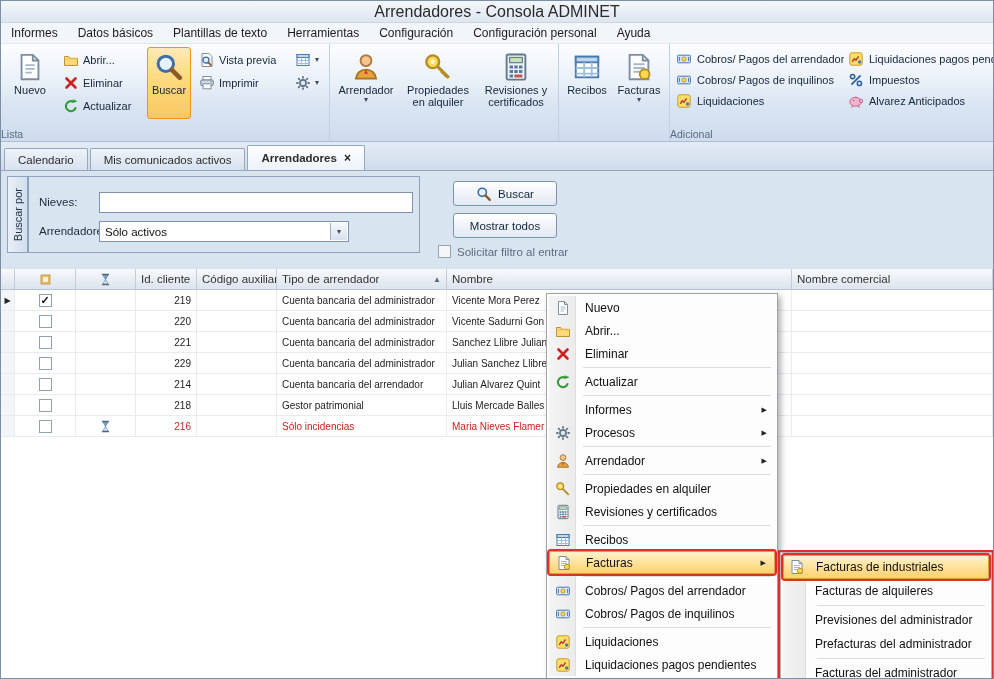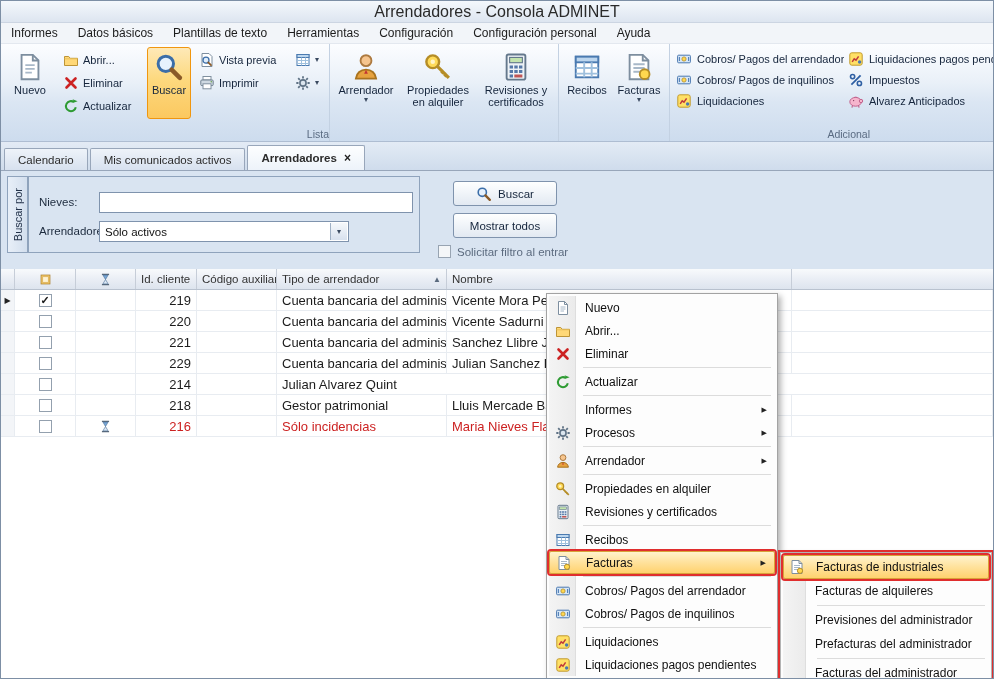--- a/index.html
+++ b/index.html
@@ -13,21 +13,21 @@
 
   
   .menubar{height:21px;background:#f2f5f9;display:flex;align-items:center;font-size:12px;color:#1c1c1c;
     border-bottom:1px solid #e3e8ef;}
   .mbi{padding:2px 10px;cursor:default;white-space:nowrap;}
 
   
   .ribbon{height:98px;background:linear-gradient(#fcfdff,#e9f0f8 40%,#dbe6f3 60%,#cddcee);
     display:flex;align-items:stretch;border-bottom:1px solid #aebdd2;}
   .rgroup{position:relative;display:flex;align-items:flex-start;padding:2px 3px 14px 3px;border-right:1px solid #c3d1e2;}
-  .rgroup-label{position:absolute;left:0;right:0;bottom:1px;text-align:right;font-size:10.5px;color:#5a6b82;}
+  .rgroup-label{position:absolute;left:0;right:0;bottom:1px;text-align:left;font-size:10.5px;color:#5a6b82;}
   .g-adicional .rgroup-label{right:auto;width:200px;}
   .rbtn-big{height:72px;display:flex;flex-direction:column;align-items:center;padding-top:4px;
     font-size:11px;line-height:12px;color:#15253c;text-align:center;border:1px solid transparent;border-radius:3px;margin:1px;}
   .rbtn-big.sel{border:1px solid #f0960f;background:linear-gradient(#fee9b7,#fdd97e 45%,#fbc860);}
   .rstack{display:flex;flex-direction:column;gap:2px;margin:3px 2px;}
   .rbtn-small{display:flex;align-items:center;gap:4px;height:21px;padding:0 4px;font-size:11px;color:#15253c;
     border:1px solid transparent;border-radius:2px;white-space:nowrap;}
   .caret{font-size:8px;color:#3a4a60;line-height:8px;}
   .adcol{display:flex;flex-direction:column;gap:1px;padding-top:3px;}
   .adbtn{display:flex;align-items:center;gap:5px;height:20px;padding:0 2px;font-size:11px;color:#15253c;
@@ -68,21 +68,21 @@
   .cbx{width:13px;height:13px;border:1px solid #98a4b2;background:#f4f6f8;}
 
   
   .grid{position:relative;height:411px;background:#fff;overflow:hidden;}
   .ghead,.grow{display:flex;width:100%;}
   .ghead{height:21px;background:linear-gradient(#f8fafc,#eaeef5 50%,#dde4ee);border-bottom:1px solid #b9c2cf;
     font-size:11.5px;color:#333;}
   .gc{padding:0 5px;display:flex;align-items:center;overflow:hidden;white-space:nowrap;}
   .ghead .gc{border-right:1px solid #c6cdd8;}
   .grow .gc{border-right:1px solid #e8ecf1;}
-  .grow{height:21px;border-bottom:1px solid #e8ecf1;font-size:13px;color:#1c1c1c;background:#fff;}
+  .grow{height:21px;border-bottom:1px solid #e8ecf1;font-size:10px;color:#1c1c1c;background:#fff;}
   .c-ind{width:14px;padding:0;justify-content:center;}
   .grow .c-ind{background:#f3f5f8;}
   .c-ind.cur::after{content:"▶";font-size:8px;color:#222;}
   .c-chk{width:61px;justify-content:center;}
   .c-flag{width:60px;justify-content:center;}
   .c-id{width:61px;justify-content:flex-end;}
   .ghead .c-id{justify-content:flex-start;padding-left:5px;}
   .c-cod{width:80px;}
   .c-tipo{width:170px;justify-content:space-between;}
   .c-nom{width:345px;}
@@ -438,20 +438,23 @@
       <div class="gc c-cod">
         <span>Código auxiliar</span>
       </div>
       <div class="gc c-tipo">
         <span>Tipo de arrendador</span>
         <span class="sort">▲</span>
       </div>
       <div class="gc c-nom">
         <span>Nombre</span>
       </div>
+      <div class="gc c-com">
+        <span>Nombre comercial</span>
+      </div>
     </div>
 
     <div class="grow">
       <div class="gc c-ind cur"></div>
       <div class="gc c-chk">
           <span class="cb checked"></span>
         </div>
       <div class="gc c-flag"></div>
       <div class="gc c-id">219</div>
       <div class="gc c-cod"></div>
@@ -496,20 +499,21 @@
       <div class="gc c-com"></div>
     </div>
     <div class="grow">
       <div class="gc c-ind"></div>
       <div class="gc c-chk">
           <span class="cb"></span>
         </div>
       <div class="gc c-flag"></div>
       <div class="gc c-id">214</div>
       <div class="gc c-cod"></div>
+      <div class="gc c-tipo">Cuenta bancaria del arrendador</div>
       <div class="gc c-nom">Julian Alvarez Quint</div>
       <div class="gc c-com"></div>
     </div>
     <div class="grow">
       <div class="gc c-ind"></div>
       <div class="gc c-chk">
           <span class="cb"></span>
         </div>
       <div class="gc c-flag"></div>
       <div class="gc c-id">218</div>

